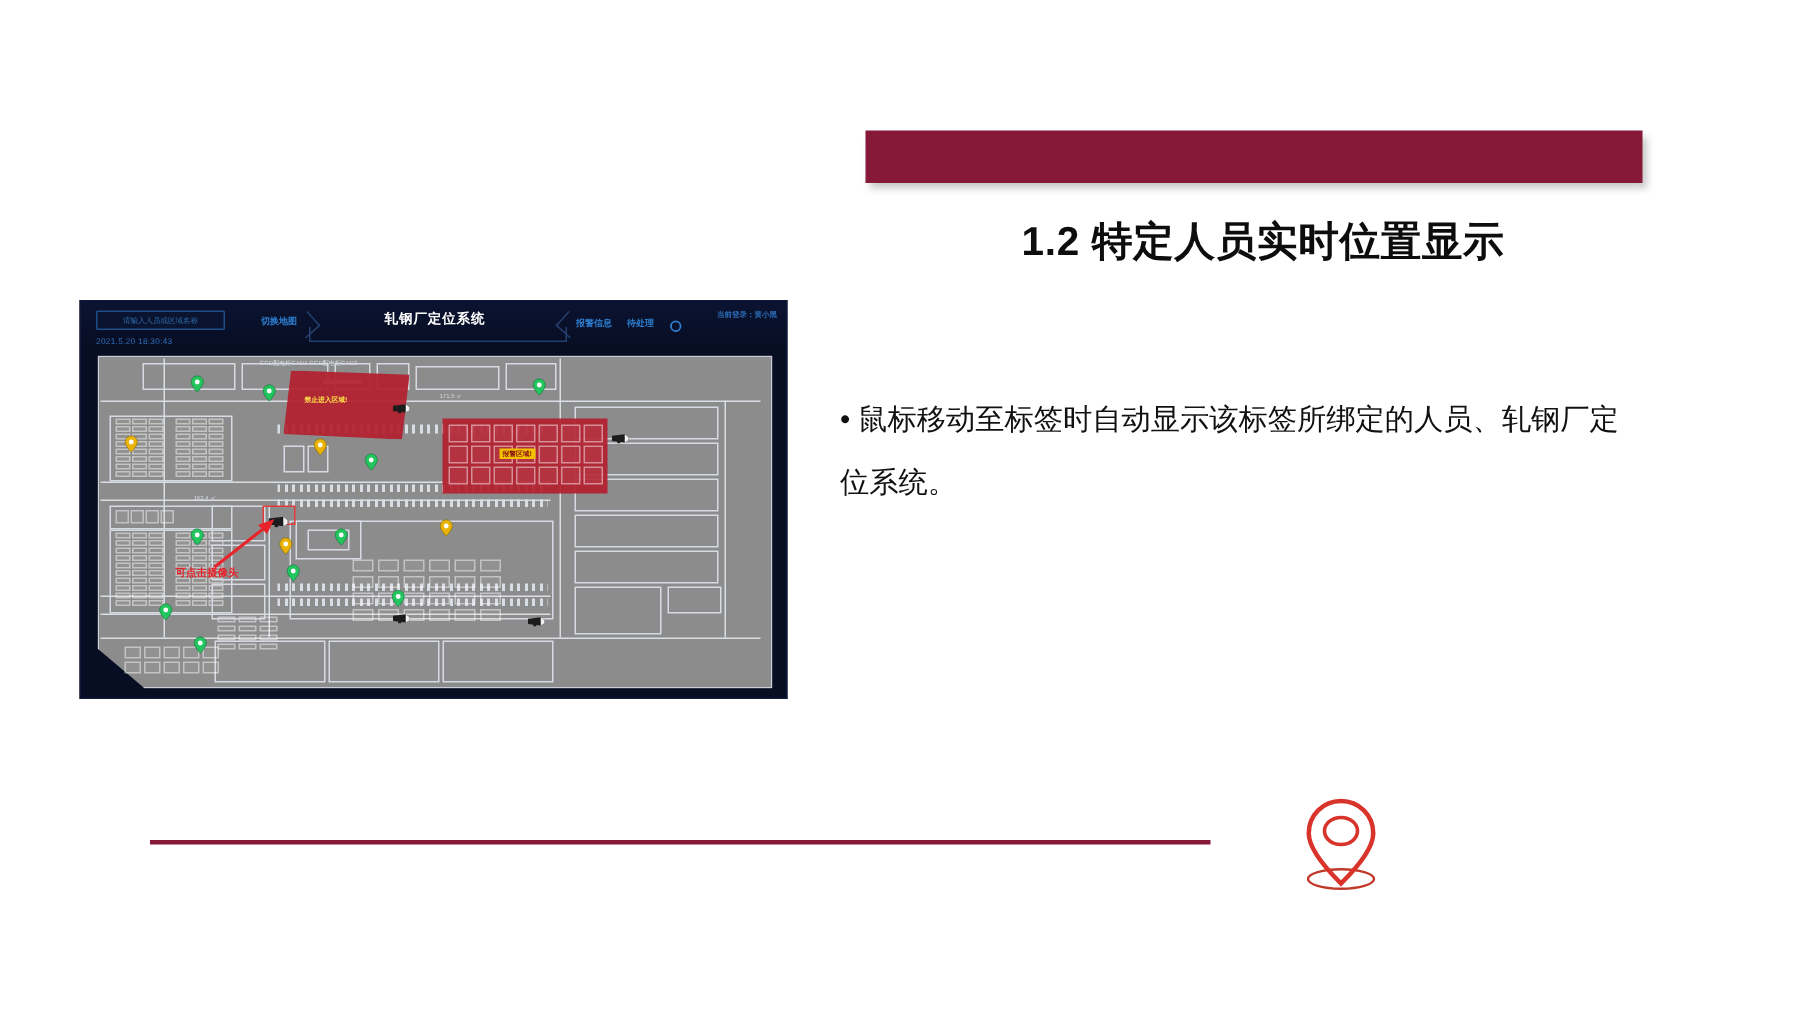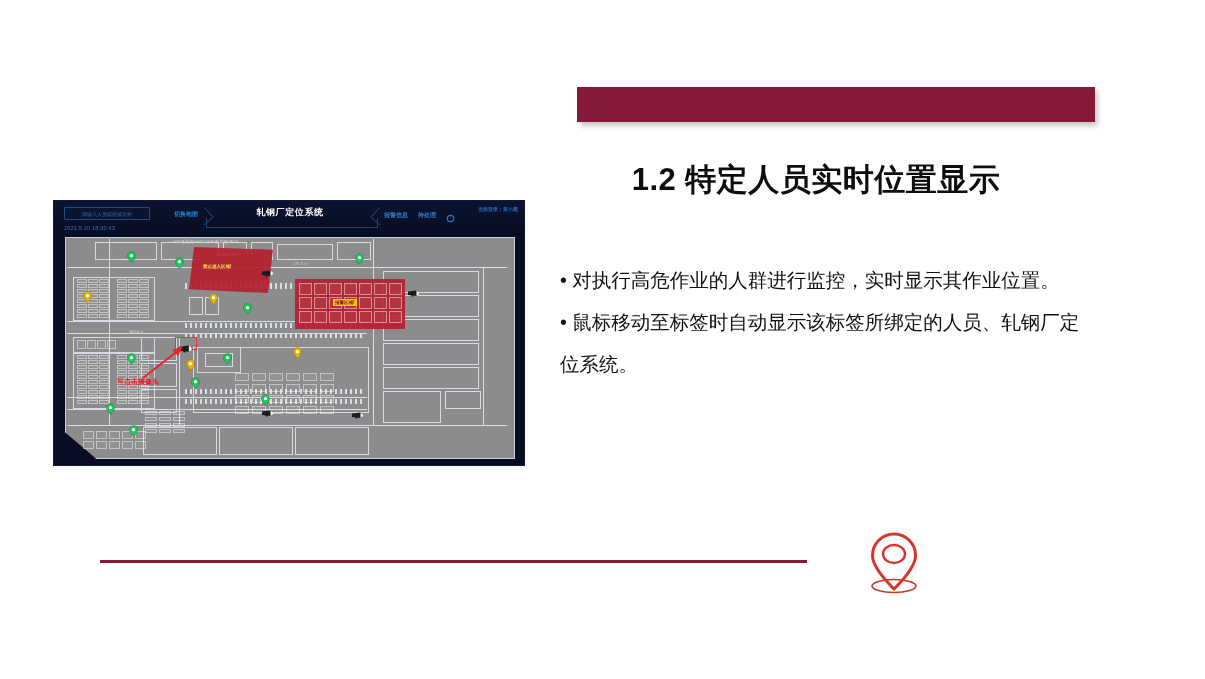--- a/index.html
+++ b/index.html
@@ -18,29 +18,28 @@
   
   .title-bar {
     position: absolute;
     left: 577px; top: 87px;
     width: 518px; height: 35px;
     background: #861838;
     box-shadow: 3px 4px 5px rgba(0,0,0,0.22);
   }
   .slide-title {
     position: absolute;
-    left: 557px; top: 143px;
+    left: 583px; top: 143px;
     width: 518px;
     text-align: center;
-    font-size: 31px;
+    font-size: 27px;
     font-weight: bold;
     color: #0d0d0d;
     letter-spacing: 0.5px;
     white-space: nowrap;
-    margin-top: 16px;
   }
 
   
   .body-text {
     position: absolute;
     left: 560px; top: 259px;
     width: 530px;
     font-size: 19.5px;
     line-height: 42px;
     color: #111111;
@@ -199,21 +198,20 @@
 </style>
 </head>
 <body>
 
 <div id="slide">
 
   <div class="title-bar"></div>
   <div class="slide-title">1.2 特定人员实时位置显示</div>
 
   <div class="body-text">
-    <p>• 对执行高危作业的人群进行监控，实时显示其作业位置。</p>
     <p>• 鼠标移动至标签时自动显示该标签所绑定的人员、轧钢厂定位系统。</p>
   </div>
 
   <div class="bottom-rule"></div>
   <div class="pin-deco">
     <svg viewBox="0 0 64 70" width="64" height="70">
       <ellipse cx="32" cy="58" rx="22" ry="6.5" fill="none" stroke="#c0392b" stroke-width="1.6"></ellipse>
       <path d="M32 6 C20 6 10.5 15.5 10.5 27.5 C10.5 40 27 56 32 61 C37 56 53.5 40 53.5 27.5 C53.5 15.5 44 6 32 6 Z" fill="none" stroke="#d9342b" stroke-width="3"></path>
       <ellipse cx="32" cy="26" rx="11" ry="9" fill="none" stroke="#d9342b" stroke-width="2.4"></ellipse>
     </svg>

